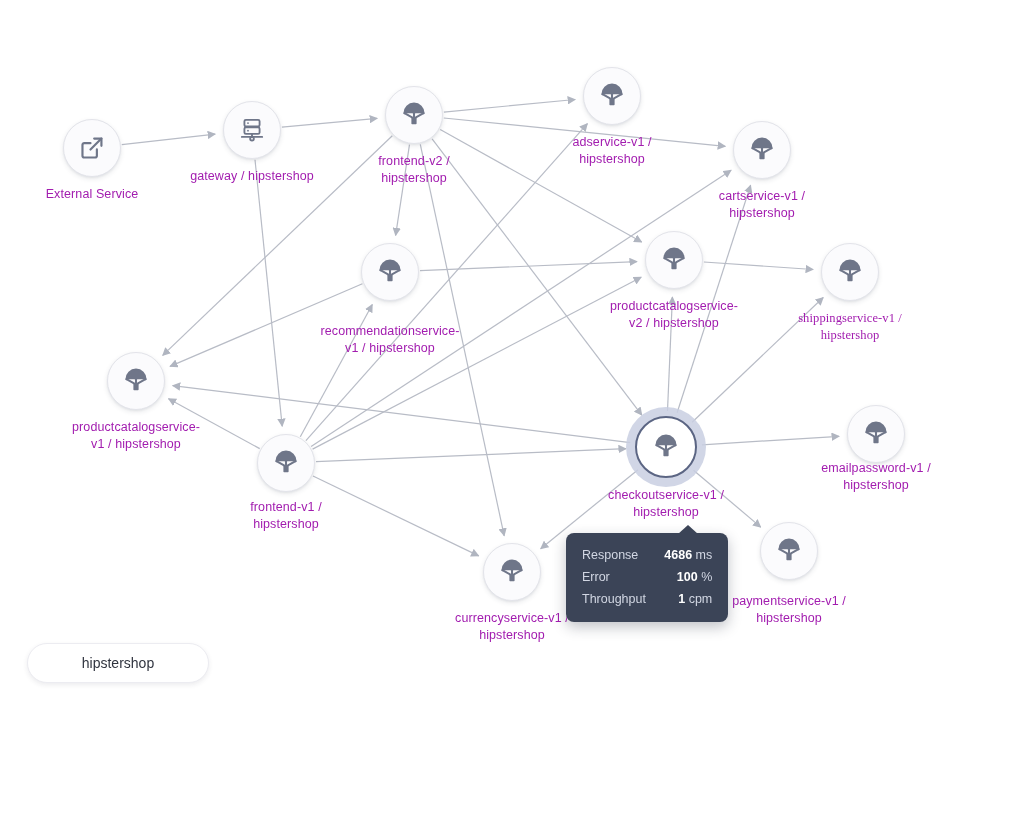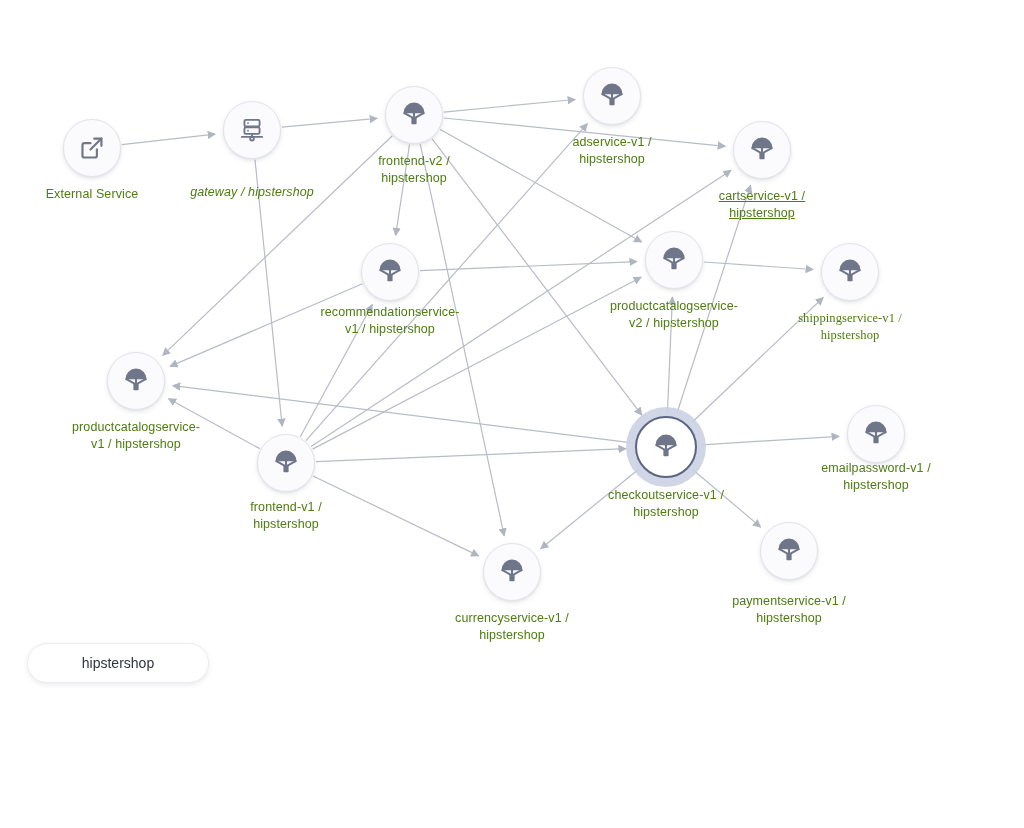--- a/index.html
+++ b/index.html
@@ -81,21 +81,21 @@
 
   .node-label {
     position: absolute;
     left: 50%;
     transform: translateX(-50%);
     top: 36px;
     width: 190px;
     text-align: center;
     font-size: 12.5px;
     line-height: 17px;
-    color: #4d7c0f;
+    color: #a21caf;
     white-space: pre-line;
     letter-spacing: .1px;
   }
   .node-label.wide { width: 220px; }
 
   
   #tooltip {
     position: absolute;
     background: #3b4457;
     border-radius: 8px;
@@ -211,21 +211,21 @@
               <rect x="5" y="2.6" width="14" height="6" rx="1.3"></rect>
               <rect x="5" y="9.6" width="14" height="6" rx="1.3"></rect>
               <circle cx="8.3" cy="5.6" r=".85" fill="currentColor" stroke="none"></circle>
               <circle cx="8.3" cy="12.6" r=".85" fill="currentColor" stroke="none"></circle>
               <path d="M2.6 18.4 H21.4"></path>
               <path d="M12 15.6 V18.4"></path>
               <circle cx="12" cy="20" r="1.7"></circle>
             </svg>
           </span>
         </div>
-        <div class="node-label" style="top: 54px; font-style: italic;">gateway / hipstershop</div>
+        <div class="node-label" style="top: 38px;">gateway / hipstershop</div>
       </div>
       <div class="node" style="left: 414px; top: 115px;">
         <div class="node-circle">
           <span class="node-icon">
             <svg viewBox="0 0 24 24" fill="none" stroke="currentColor" stroke-width="1.9" stroke-linecap="round" stroke-linejoin="round">
               <path d="M3.2 10.3a8.8 8.8 0 0 1 17.6 0" fill="currentColor" stroke="none"></path>
               <path d="M3.2 10.3a8.8 8.8 0 0 1 17.6 0"></path>
               <path d="M3.2 10.3 L10.2 14.2"></path>
               <path d="M20.8 10.3 L13.8 14.2"></path>
               <path d="M12 10.3 L12 14.2"></path>
@@ -258,37 +258,37 @@
             <svg viewBox="0 0 24 24" fill="none" stroke="currentColor" stroke-width="1.9" stroke-linecap="round" stroke-linejoin="round">
               <path d="M3.2 10.3a8.8 8.8 0 0 1 17.6 0" fill="currentColor" stroke="none"></path>
               <path d="M3.2 10.3a8.8 8.8 0 0 1 17.6 0"></path>
               <path d="M3.2 10.3 L10.2 14.2"></path>
               <path d="M20.8 10.3 L13.8 14.2"></path>
               <path d="M12 10.3 L12 14.2"></path>
               <rect x="9.6" y="14.1" width="4.8" height="6.4" rx="0.7" fill="currentColor" stroke="none"></rect>
             </svg>
           </span>
         </div>
-        <div class="node-label wide" style="top: 38px; text-decoration: underline;">cartservice-v1 /
+        <div class="node-label wide" style="top: 38px;">cartservice-v1 /
 hipstershop</div>
       </div>
       <div class="node" style="left: 390px; top: 272px;">
         <div class="node-circle">
           <span class="node-icon">
             <svg viewBox="0 0 24 24" fill="none" stroke="currentColor" stroke-width="1.9" stroke-linecap="round" stroke-linejoin="round">
               <path d="M3.2 10.3a8.8 8.8 0 0 1 17.6 0" fill="currentColor" stroke="none"></path>
               <path d="M3.2 10.3a8.8 8.8 0 0 1 17.6 0"></path>
               <path d="M3.2 10.3 L10.2 14.2"></path>
               <path d="M20.8 10.3 L13.8 14.2"></path>
               <path d="M12 10.3 L12 14.2"></path>
               <rect x="9.6" y="14.1" width="4.8" height="6.4" rx="0.7" fill="currentColor" stroke="none"></rect>
             </svg>
           </span>
         </div>
-        <div class="node-label wide" style="top: 32px;">recommendationservice-
+        <div class="node-label wide" style="top: 51px;">recommendationservice-
 v1 / hipstershop</div>
       </div>
       <div class="node" style="left: 674px; top: 260px;">
         <div class="node-circle">
           <span class="node-icon">
             <svg viewBox="0 0 24 24" fill="none" stroke="currentColor" stroke-width="1.9" stroke-linecap="round" stroke-linejoin="round">
               <path d="M3.2 10.3a8.8 8.8 0 0 1 17.6 0" fill="currentColor" stroke="none"></path>
               <path d="M3.2 10.3a8.8 8.8 0 0 1 17.6 0"></path>
               <path d="M3.2 10.3 L10.2 14.2"></path>
               <path d="M20.8 10.3 L13.8 14.2"></path>
@@ -408,18 +408,33 @@
               <path d="M12 10.3 L12 14.2"></path>
               <rect x="9.6" y="14.1" width="4.8" height="6.4" rx="0.7" fill="currentColor" stroke="none"></rect>
             </svg>
           </span>
         </div>
         <div class="node-label wide" style="top: 38px;">currencyservice-v1 /
 hipstershop</div>
       </div>
     </div>
 
+  <div id="tooltip" style="left:566px; top:533px;">
+    <div class="tt-arrow"></div>
+    <div class="tt-row">
+      <span class="tt-label">Response</span>
+      <span class="tt-value"><b>4686</b> <span class="tt-unit">ms</span></span>
+    </div>
+    <div class="tt-row">
+      <span class="tt-label">Error</span>
+      <span class="tt-value"><b>100</b> <span class="tt-unit">%</span></span>
+    </div>
+    <div class="tt-row">
+      <span class="tt-label">Throughput</span>
+      <span class="tt-value"><b>1</b> <span class="tt-unit">cpm</span></span>
+    </div>
+  </div>
 
   <div id="legend-pill">
     <span>hipstershop</span>
   </div>
 
 </div>
 
 </body></html>

